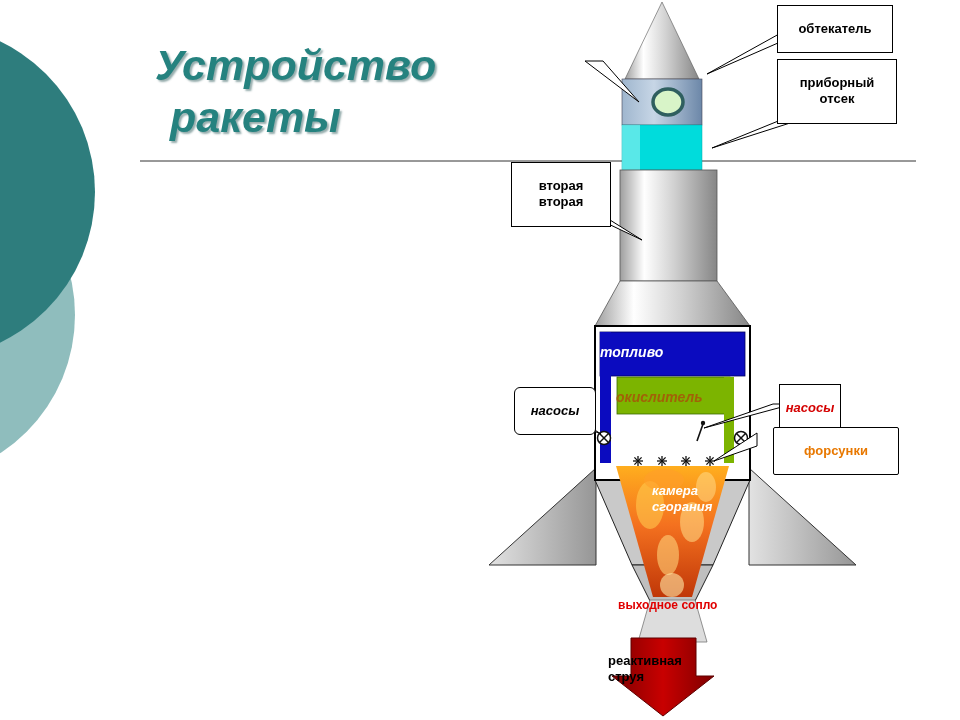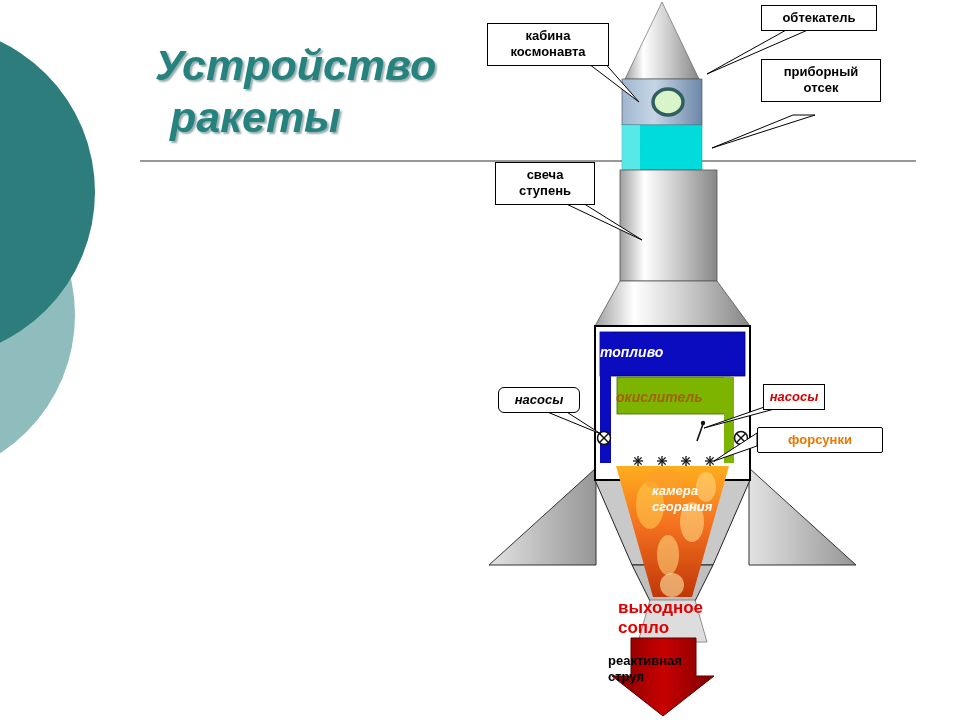--- a/index.html
+++ b/index.html
@@ -12,32 +12,32 @@
     position:absolute;z-index:2;font-weight:bold;font-style:italic;
     color:var(--title-teal,#25827F);
     text-shadow:2px 2px 2px rgba(20,70,70,.45);
     font-size:43px;line-height:1.0;white-space:nowrap;
   }
   .title-line1{left:155px;top:44px;}
   .title-line2{left:170px;top:96px;}
   .callout{
     position:absolute;z-index:2;background:#ffffff;border:1.6px solid #000;
     font-size:13px;font-weight:bold;color:#000;text-align:center;
-    padding:4px 4px;line-height:1.25;box-sizing:border-box;
+    padding:15px 4px;line-height:1.25;box-sizing:border-box;margin-left:16px;
   }
   .callout-pumps{font-style:italic;border-radius:6px;}
   .callout-spark{color:var(--spark-red,#D40000);font-style:italic;}
   .callout-injectors{color:var(--injector-orange,#E87800);border-radius:2px;border-width:1.3px;}
   .rocket-label{
     position:absolute;z-index:2;text-align:left;font-weight:bold;line-height:1.2;
   }
   .label-fuel{left:600px;top:344px;width:145px;color:#fff;font-style:italic;font-size:14px;}
   .label-oxidizer{left:616px;top:389px;width:114px;color:#a16207;font-style:italic;font-size:14px;}
   .label-chamber{left:652px;top:483px;width:92px;color:#fff;font-style:italic;font-size:13px;}
-  .label-nozzle{left:618px;top:598px;width:108px;color:var(--nozzle-text-red,#E00000);font-size:17px;}
+  .label-nozzle{left:618px;top:598px;width:108px;color:var(--nozzle-text-red,#E00000);font-size:12px;}
   .label-jet{left:608px;top:653px;width:112px;color:#000;font-size:13px;}
 
   
   .circle-dark{fill:var(--circle-dark,#2E7D7D);}
   .circle-light{fill:var(--circle-light,#8FBDBD);}
   .fuel-band,.fuel-pipe{fill:var(--fuel-blue,#0B0BBF);}
   .oxidizer-band,.oxidizer-pipe{fill:var(--oxidizer-green,#7CB400);}
   .cyan-band{fill:var(--cyan-band,#00DCDC);}
   .arrow{fill:url(#arrowH);stroke:#5e0000;stroke-width:1;}
 </style>
@@ -179,24 +179,23 @@
       <polygon points="558,200 578,200 642,240"></polygon>
       <polygon points="540,409 562,409 601,434"></polygon>
       <polygon points="773,404 793,404 704,428"></polygon>
       <polygon points="757,433 757,446 714,461"></polygon>
     </g>
   </svg>
 
   <div class="title title-line1">Устройство</div>
   <div class="title title-line2">ракеты</div>
 
-  <div class="callout" style="left:487px;top:23px;width:122px;">кабина космонавта</div>
   <div class="callout" style="left:761px;top:5px;width:116px;">обтекатель</div>
   <div class="callout" style="left:761px;top:59px;width:120px;">приборный отсек</div>
-  <div class="callout" style="left:495px;top:162px;width:100px;">свеча ступень</div>
+  <div class="callout" style="left:495px;top:162px;width:100px;">вторая вторая</div>
   <div class="callout callout-pumps" style="left:498px;top:387px;width:82px;">насосы</div>
   <div class="callout callout-spark" style="left:763px;top:384px;width:62px;">насосы</div>
   <div class="callout callout-injectors" style="left:757px;top:427px;width:126px;">форсунки</div>
 
   <div class="rocket-label label-fuel">топливо</div>
   <div class="rocket-label label-oxidizer">окислитель</div>
   <div class="rocket-label label-chamber">камера сгорания</div>
   <div class="rocket-label label-nozzle">выходное сопло</div>
   <div class="rocket-label label-jet">реактивная струя</div>
 

